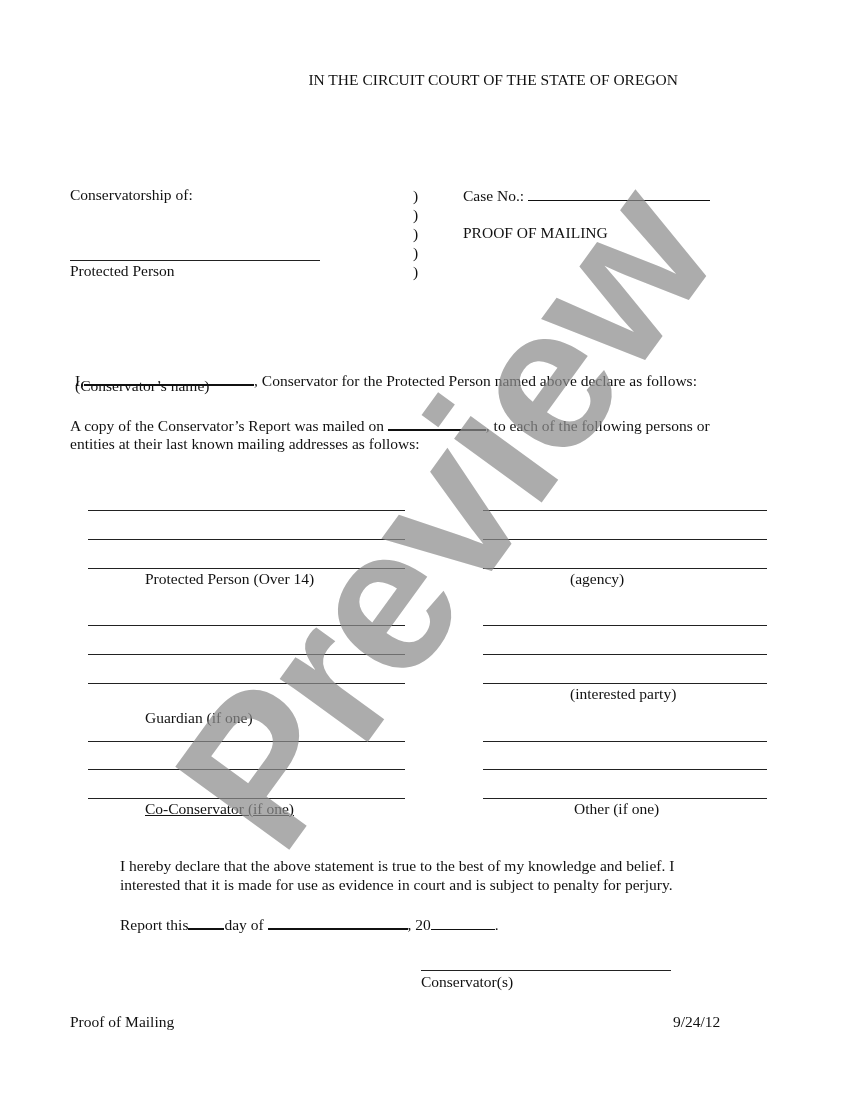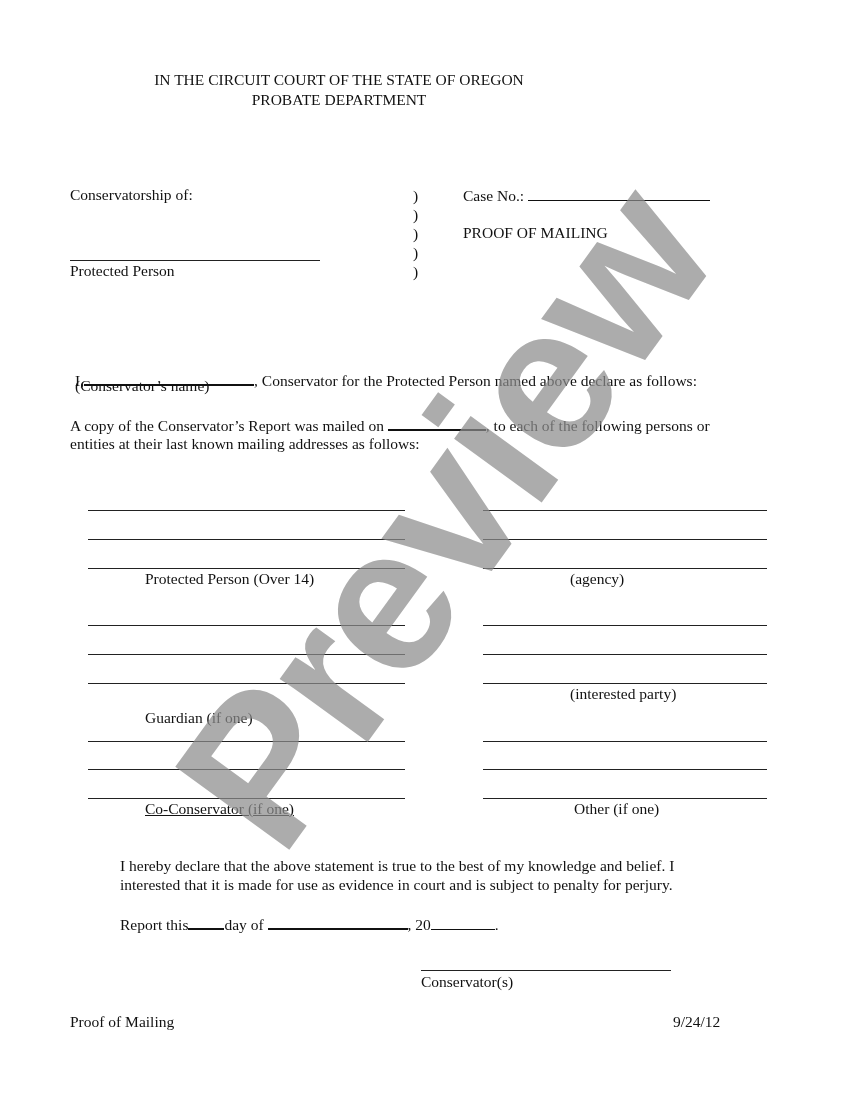--- a/index.html
+++ b/index.html
@@ -1,37 +1,36 @@
 <!DOCTYPE html>
 <html><head>
 <meta charset="utf-8">
 <style>
   html, body { margin: 0; padding: 0; background: #ffffff; }
   body { width: 850px; height: 1100px; position: relative; overflow: hidden;
          font-family: "Liberation Serif", "DejaVu Serif", serif; color: #111; font-size: 15.5px; }
   .abs { position: absolute; white-space: nowrap; }
   .center { text-align: center; }
-  .header { left: 0; width: 678px; top: 70px; line-height: 19.5px; }
+  .header { left: 0; width: 678px; top: 70px; line-height: 19.5px; text-align: right; }
   .line { position: absolute; height: 0; border-top: 1.3px solid #222; }
   .blank { display: inline-block; border-bottom: 1.3px solid #111; height: 14px; vertical-align: baseline; }
   .field-label { position: absolute; white-space: nowrap; }
   .watermark {
     position: absolute; left: 75px; top: 425px; width: 720px; text-align: center;
     font-family: "Liberation Sans", "DejaVu Sans", sans-serif; font-weight: bold;
     font-size: 205px; color: rgba(140,140,140,0.72); letter-spacing: -4px;
     transform: rotate(-54deg); transform-origin: center center; line-height: 1;
     pointer-events: none;
   }
 </style>
 </head>
 <body>
 
 <div class="abs header center">
   <div>IN THE CIRCUIT COURT OF THE STATE OF OREGON</div>
-  <div>PROBATE DEPARTMENT</div>
 </div>
 
 <div class="abs" style="left:70px; top:186px;">Conservatorship of:</div>
 <div class="line" style="left:70px; top:260px; width:250px;"></div>
 <div class="abs" style="left:70px; top:262px;">Protected Person</div>
 
 <div class="abs" style="left:413px; top:186px; line-height:19px;">
   <div>)</div>
   <div>)</div>
   <div>)</div>

